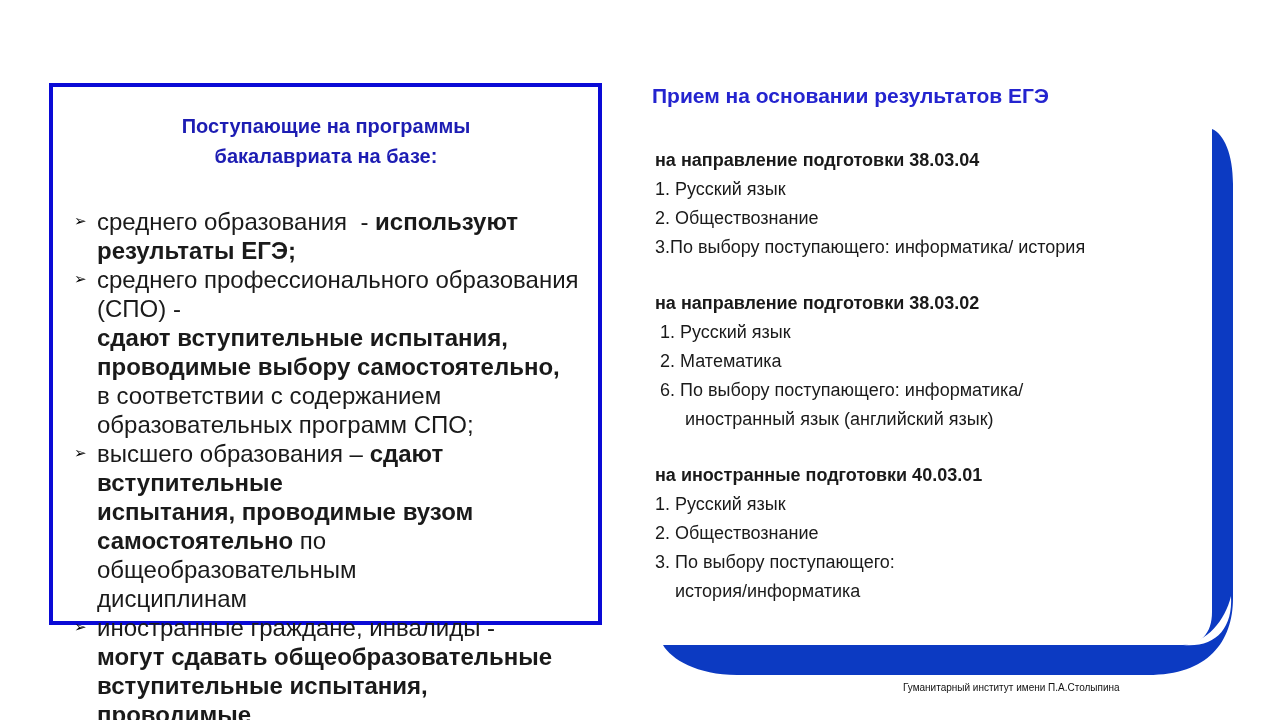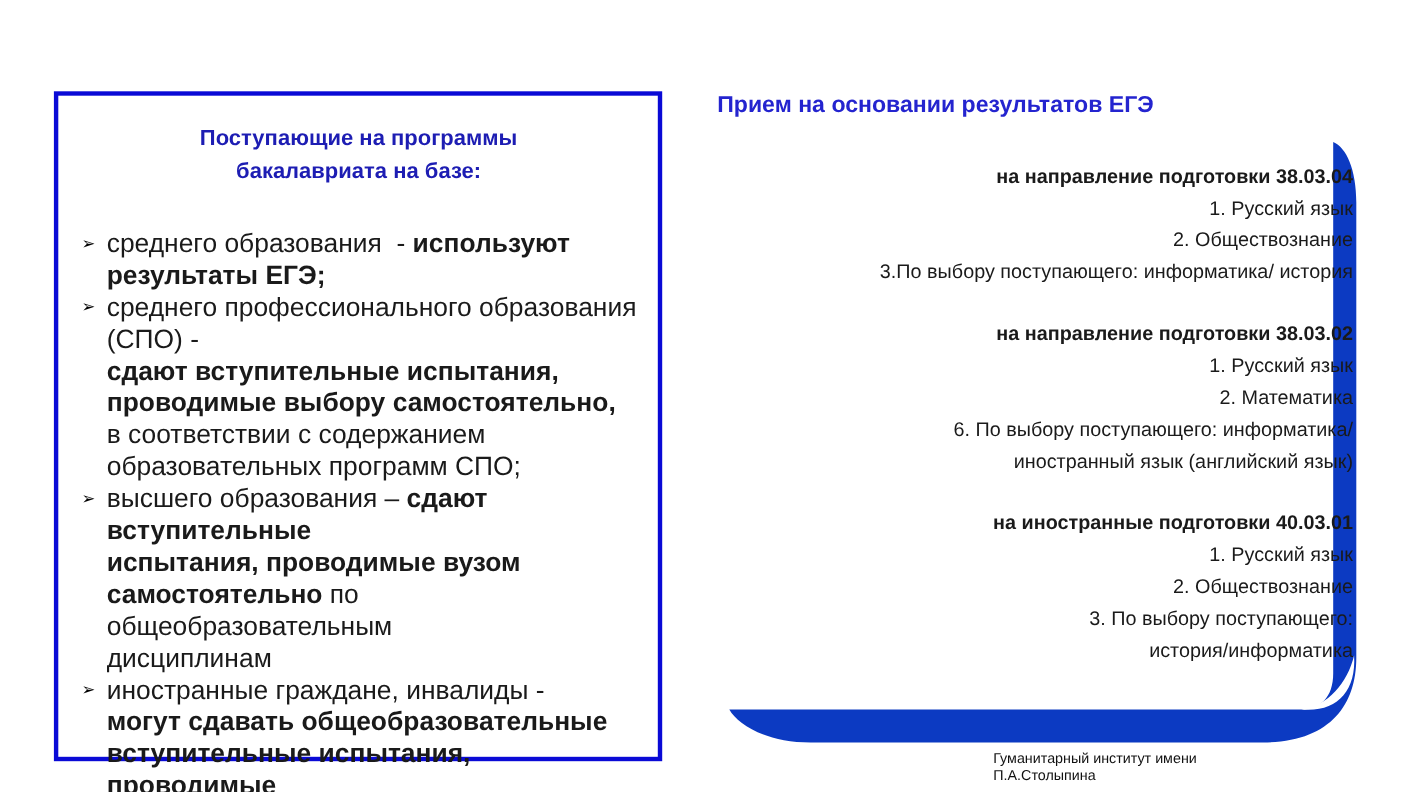--- a/index.html
+++ b/index.html
@@ -14,21 +14,21 @@
   body{background:#888;font-family:"Liberation Sans","DejaVu Sans",sans-serif;}
   .slide{
     position:relative;width:1280px;height:720px;background:#ffffff;overflow:hidden;
     color:var(--text-black);
   }
   .corner-decoration{position:absolute;left:0;top:0;pointer-events:none;}
   .corner-decoration .frame{fill:var(--shape-blue);}
   .corner-decoration .notch{fill:#ffffff;}
 
   .left-box{
-    position:absolute;left:49px;top:83px;width:553px;height:609px;
+    position:absolute;left:49px;top:83px;width:553px;height:542px;
     border:4px solid var(--border-blue);
     padding:20px 18px 0 19px;background:#fff;
   }
   .box-title{
     margin-top:4px;text-align:center;color:var(--title-blue);
     font-weight:bold;font-size:20px;line-height:30px;
   }
   .bullet-list{margin-top:36px;}
   .bullet-row{display:flex;align-items:flex-start;}
   .bullet-marker{
@@ -41,27 +41,27 @@
   .bullet-text .bold{font-weight:bold;}
 
   .right-heading{
     position:absolute;left:652px;top:84px;
     color:var(--heading-blue);font-weight:bold;font-size:21px;
   }
   .sections{
     position:absolute;left:655px;top:146px;width:575px;
     font-size:18px;line-height:29px;
   }
-  .section{margin-bottom:27px;text-align:right;}
+  .section{margin-bottom:27px;}
   .section-title{font-weight:bold;}
   .section-item{white-space:pre-wrap;}
 
   .footer{
     position:absolute;left:903px;top:682px;width:280px;
-    font-size:13px;color:var(--footer-black);
+    font-size:10px;color:var(--footer-black);
   }
 </style>
 </head>
 <body>
 
 <div class="slide">
 
   <svg class="corner-decoration" width="1280" height="720" viewBox="0 0 1280 720" aria-hidden="true">
     <path class="frame" d="M1212 129 C1224 134 1233 154 1233 184 L1233 598 C1233 642 1208 675 1148 675 L737 675 C697 675 671 659 663 645 L1183 645 C1200 645 1212 634 1212 612 Z"></path>
     <path class="notch" d="M1183 645 C1207 642 1225 621 1231 596 C1233 629 1215 648 1183 645 Z"></path>

